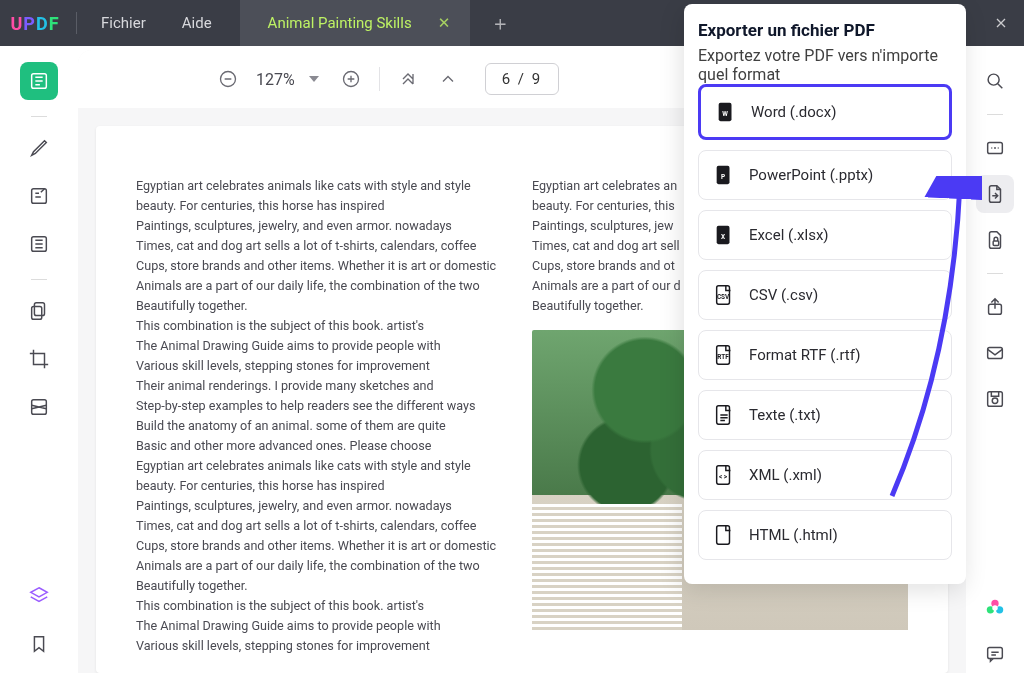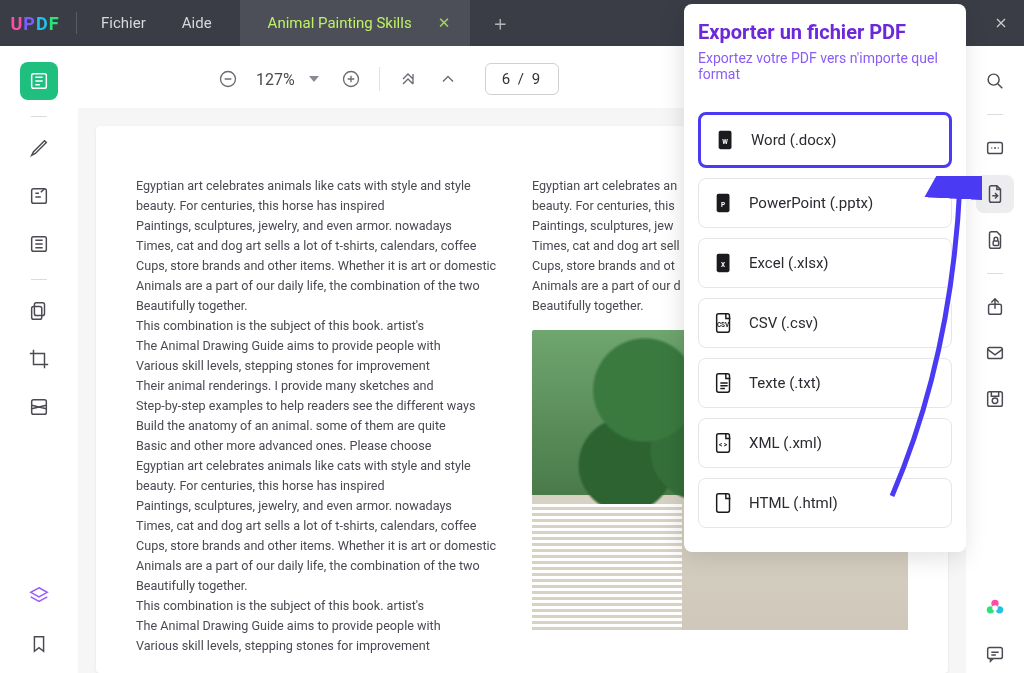--- a/index.html
+++ b/index.html
@@ -57,22 +57,22 @@
      radial-gradient(circle at 60% 52%, #3a7a3f 0 14%, transparent 15%),
      linear-gradient(#6fa56f, #4a7a4a 55%, #d8d2c4 55%, #cfc8ba);
   }
   .plant-img::after { content:""; display:block; position:relative; top:58%; height:42%; background:
      repeating-linear-gradient(#fff, #fff 3px, #d8d2c4 3px, #d8d2c4 6px) left/40% 100% no-repeat,
      linear-gradient(#d8d2c4,#cfc8ba);
   }
 
   
   .export-panel { position:absolute; right:58px; top:4px; width:282px; background:#fff; border-radius:8px; box-shadow:-2px 6px 24px rgba(0,0,0,.12); padding:16px 14px 14px; z-index:20;}
-  .export-title { font-size:20px; font-weight:700; color:#6d28d9; margin-bottom:6px;}
-  .export-sub { font-size:14px; color:#8b5cf6; margin-bottom:30px;}
+  .export-title { font-size:17px; font-weight:700; color:#0f172a; margin-bottom:6px;}
+  .export-sub { font-size:16px; color:#404040; margin-bottom:0;}
   .fmt-card { display:flex; align-items:center; height:50px; border:1px solid #e6e6ea; border-radius:8px; margin-bottom:10px; padding:0 14px; gap:14px; cursor:pointer;}
   .fmt-card.hl { border:3px solid #4b3af4; height:56px; }
   .fmt-ico { width:22px; height:22px; display:flex; align-items:center; justify-content:center;}
   .fmt-ico svg { width:22px; height:22px; }
   .fmt-label { font-size:15px; color:#2a2a30; }
 
   
   .right-rail { width:58px; background:#fff; display:flex; flex-direction:column; align-items:center; padding-top:16px; gap:8px;}
   .rr-btn { width:38px; height:38px; display:flex; align-items:center; justify-content:center; border-radius:8px;}
   .rr-btn.active { background:#ededf0;}
@@ -363,20 +363,30 @@
             <text x="10" y="16" font-size="7" font-weight="700" text-anchor="middle" fill="#1a1a1f">CSV</text>
           </svg>
         </div>
         <div class="fmt-label">CSV (.csv)</div>
       </div>
       <div class="fmt-card">
         <div class="fmt-ico">
           <svg viewBox="0 0 22 24">
             <rect x="3" y="2" width="14" height="20" rx="2" fill="none" stroke="#1a1a1f" stroke-width="1.6"></rect>
             <path d="M13 2v5h5" fill="none" stroke="#1a1a1f" stroke-width="1.6"></path>
+            <text x="10" y="16" font-size="7" font-weight="700" text-anchor="middle" fill="#1a1a1f">RTF</text>
+          </svg>
+        </div>
+        <div class="fmt-label">Format RTF (.rtf)</div>
+      </div>
+      <div class="fmt-card">
+        <div class="fmt-ico">
+          <svg viewBox="0 0 22 24">
+            <rect x="3" y="2" width="14" height="20" rx="2" fill="none" stroke="#1a1a1f" stroke-width="1.6"></rect>
+            <path d="M13 2v5h5" fill="none" stroke="#1a1a1f" stroke-width="1.6"></path>
             <path d="M7 12h8M7 15h8M7 18h5" stroke="#1a1a1f" stroke-width="1.4"></path>
           </svg>
         </div>
         <div class="fmt-label">Texte (.txt)</div>
       </div>
       <div class="fmt-card">
         <div class="fmt-ico">
           <svg viewBox="0 0 22 24">
             <rect x="3" y="2" width="14" height="20" rx="2" fill="none" stroke="#1a1a1f" stroke-width="1.6"></rect>
             <path d="M13 2v5h5" fill="none" stroke="#1a1a1f" stroke-width="1.6"></path>

